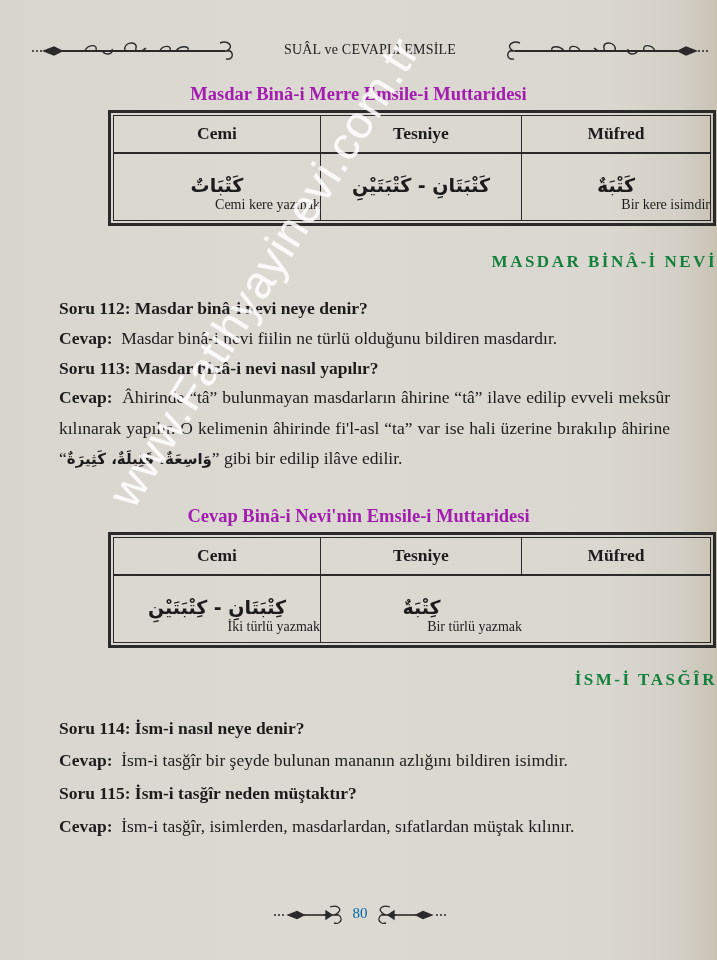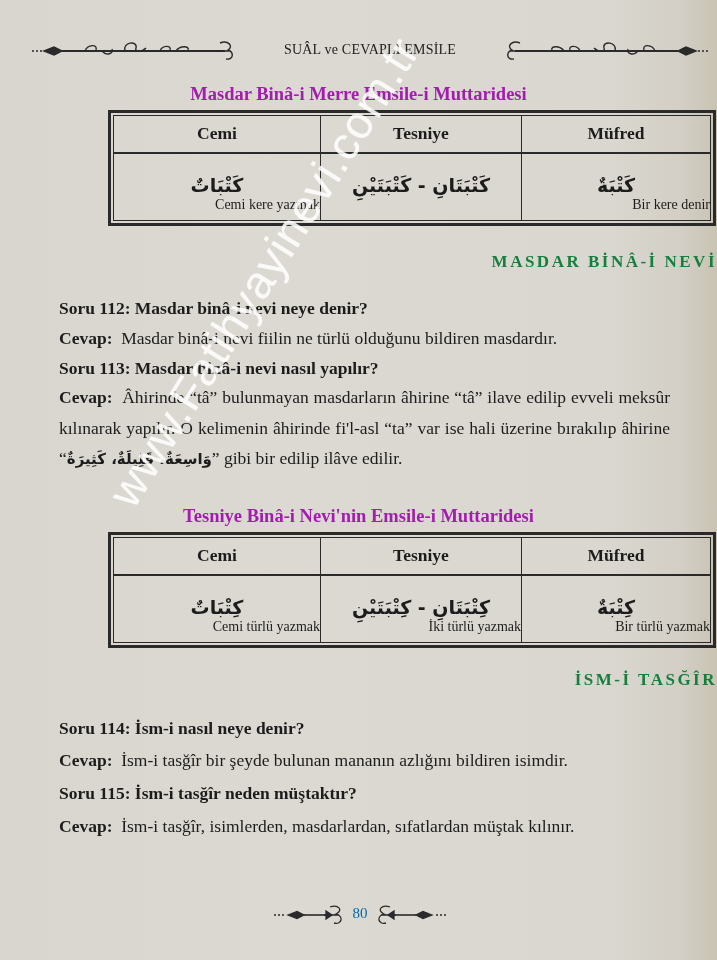--- a/index.html
+++ b/index.html
@@ -118,49 +118,45 @@
 
       <div class="td cell-border">
         <span class="ar">كَتْبَاتٌ</span>
         <span class="tr-text">Cemi kere yazmak</span>
       </div>
       <div class="td cell-border">
         <span class="ar">كَتْبَتَانِ - كَتْبَتَيْنِ</span>
       </div>
       <div class="td">
         <span class="ar">كَتْبَةٌ</span>
-        <span class="tr-text">Bir kere denir</span>
+        <span class="tr-text">Bir kere isimdir</span>
       </div>
     </div>
   </div>
 
   <div class="section-h" style="top:252px">MASDAR BİNÂ-İ NEVİ</div>
 
   <div class="para q" style="top:294px">Soru 112: Masdar binâ-i nevi neye denir?</div>
   <div class="para" style="top:324px">
     <span class="lbl">Cevap:</span>&nbsp;
     <span>Masdar binâ-i nevi fiilin ne türlü olduğunu bildiren masdardır.</span>
   </div>
   <div class="para q" style="top:354px">Soru 113: Masdar binâ-i nevi nasıl yapılır?</div>
   <div class="para" style="top:382px; line-height:30.5px">
     <span class="lbl">Cevap:</span>&nbsp;
     <span>Âhirinde “tâ” bulunmayan masdarların âhirine “tâ” ilave edilip evveli meksûr kılınarak yapılır. O kelimenin âhirinde fi'l-asl “ta” var ise hali üzerine bırakılıp âhirine “</span><span class="ar-inline">وَاسِعَةٌ، قَلِيلَةٌ، كَثِيرَةٌ</span><span>” gibi bir edilip ilâve edilir.</span>
   </div>
 
-  <div class="caption" style="top:506px">Tesniye Binâ-i Nevi'nin Emsile-i Muttaridesi</div>
+  <div class="caption" style="top:506px">Cevap Binâ-i Nevi'nin Emsile-i Muttaridesi</div>
   <div class="tbl" style="top:532px">
     <div class="tbl-inner">
       <div class="th cell-border">Cemi</div>
       <div class="th cell-border">Tesniye</div>
       <div class="th">Müfred</div>
 
-      <div class="td cell-border">
-        <span class="ar">كِتْبَاتٌ</span>
-        <span class="tr-text">Cemi türlü yazmak</span>
-      </div>
       <div class="td cell-border">
         <span class="ar">كِتْبَتَانِ - كِتْبَتَيْنِ</span>
         <span class="tr-text">İki türlü yazmak</span>
       </div>
       <div class="td">
         <span class="ar">كِتْبَةٌ</span>
         <span class="tr-text">Bir türlü yazmak</span>
       </div>
     </div>
   </div>

